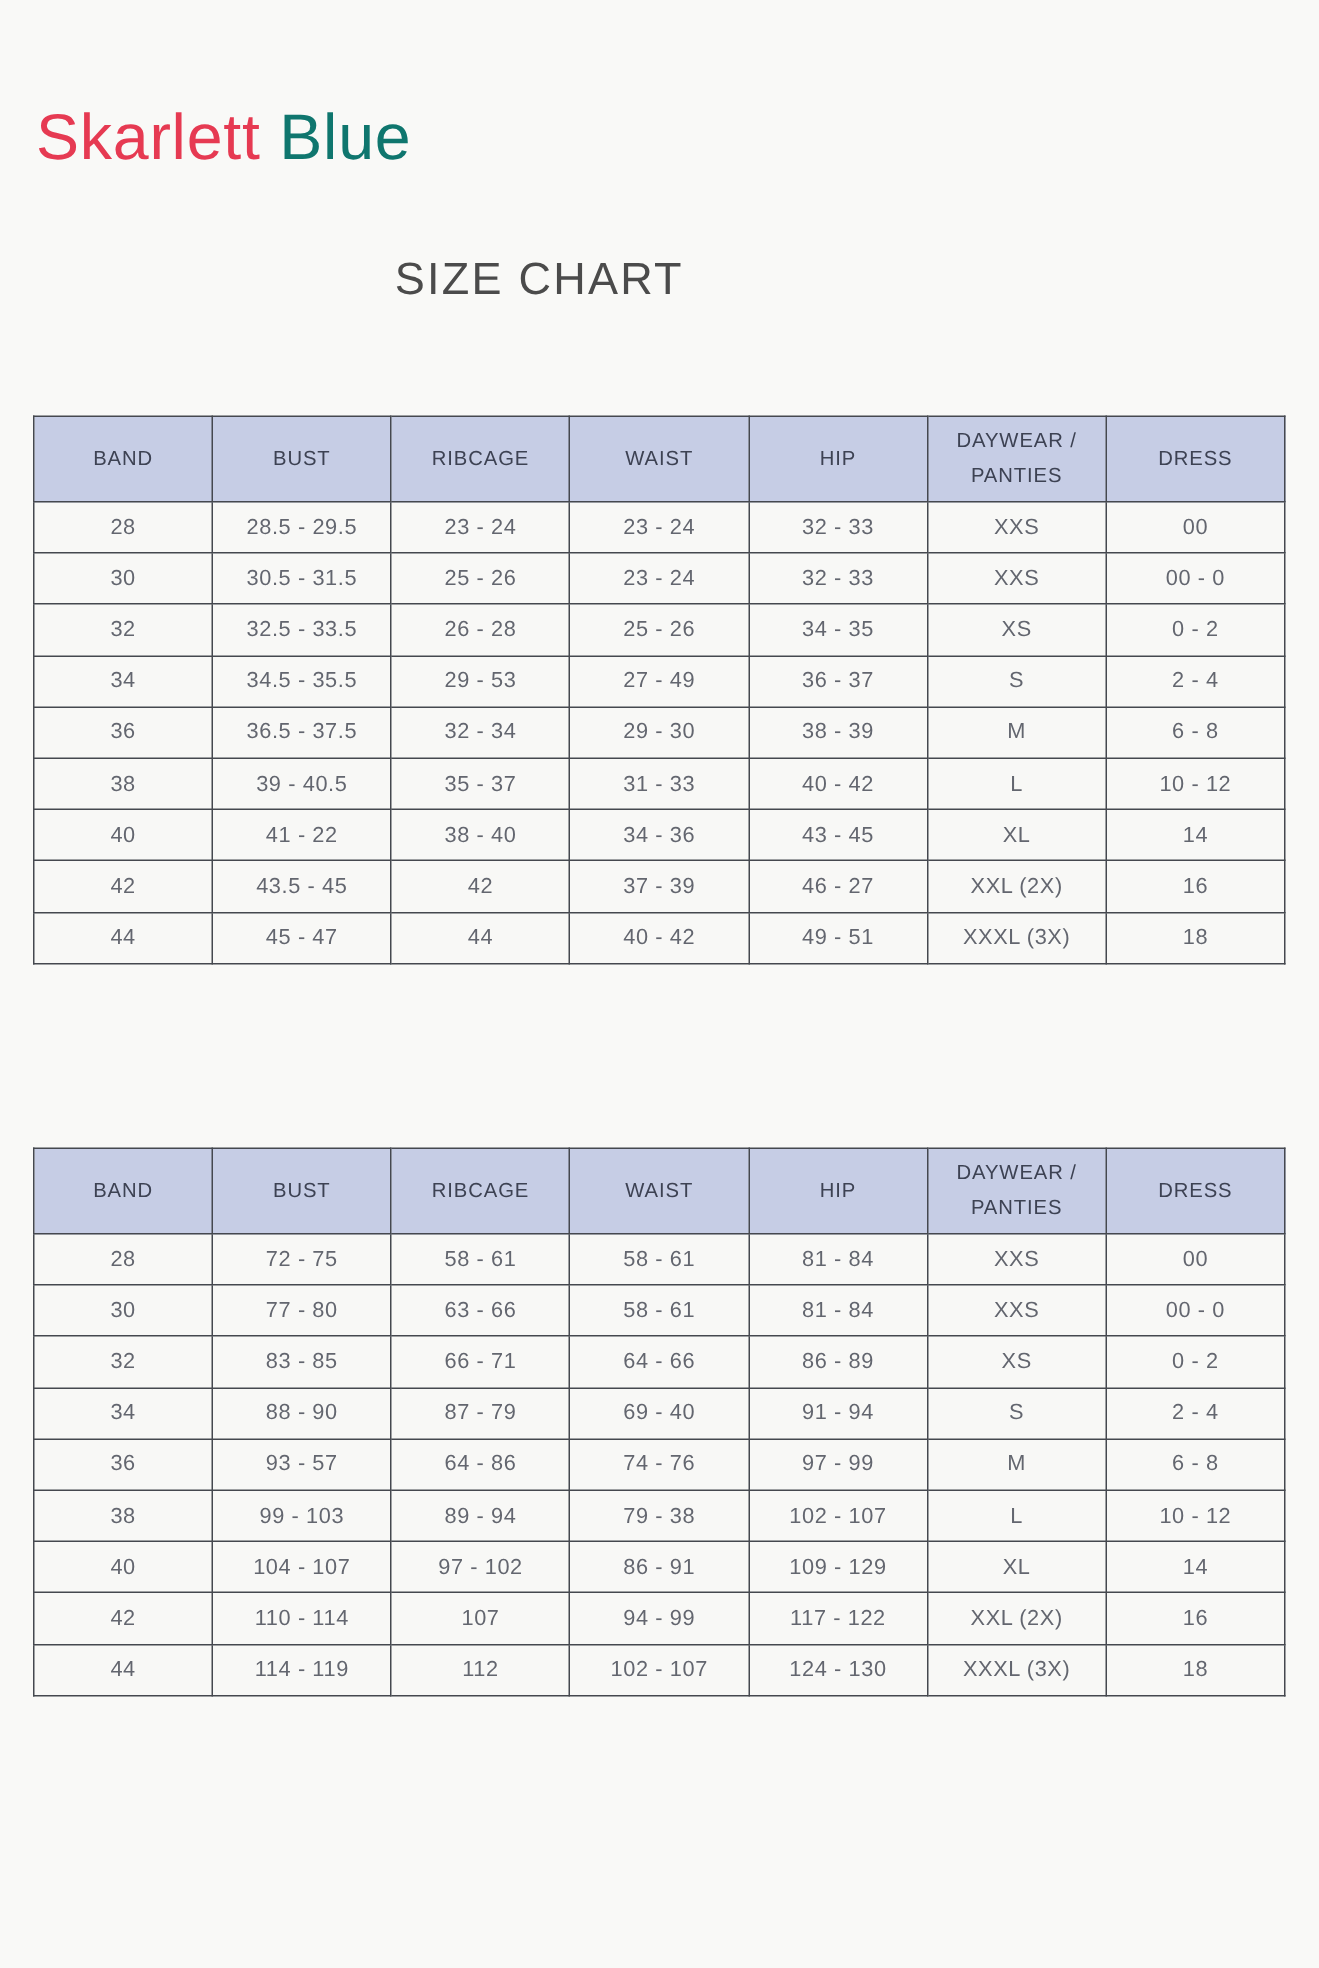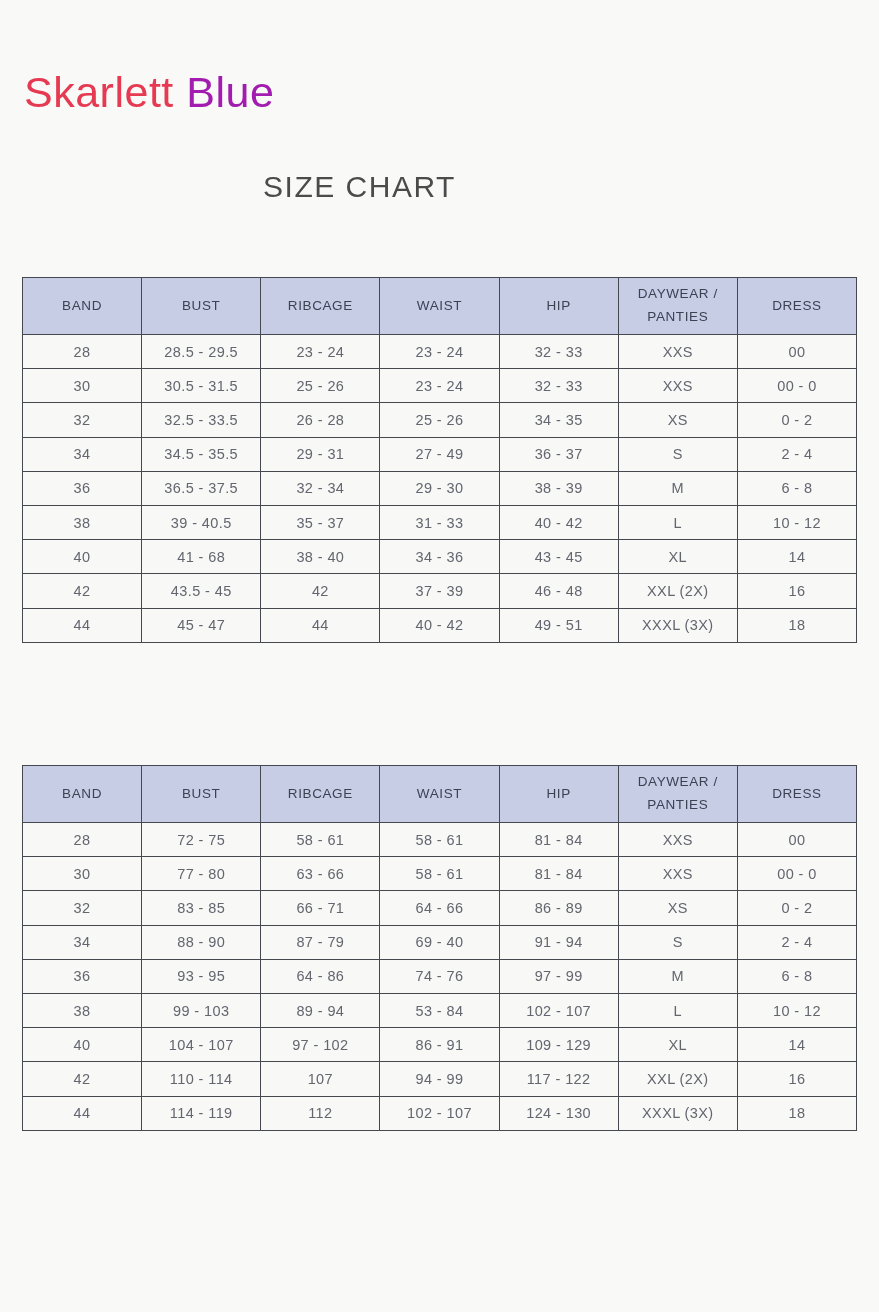--- a/index.html
+++ b/index.html
@@ -16,21 +16,21 @@
   }
   .logo {
     position: absolute;
     top: 68px; left: 24px;
     font-size: 43px;
     font-weight: 400;
     letter-spacing: 0.5px;
     white-space: nowrap;
   }
   .logo .brand-red { color: #e63a52; text-align: right; }
-  .logo .brand-dark { color: #a21caf; }
+  .logo .brand-dark { color: #0f766e; }
   .page-title {
     position: absolute;
     top: 170px; left: 0;
     width: 719px;
     text-align: center;
     font-size: 30px;
     font-weight: 400;
     letter-spacing: 1.5px;
     color: #4b4b4b;
   }
@@ -117,21 +117,21 @@
           <td>32.5 - 33.5</td>
           <td>26 - 28</td>
           <td>25 - 26</td>
           <td>34 - 35</td>
           <td>XS</td>
           <td>0 - 2</td>
         </tr>
         <tr>
           <td>34</td>
           <td>34.5 - 35.5</td>
-          <td>29 - 31</td>
+          <td>29 - 53</td>
           <td>27 - 49</td>
           <td>36 - 37</td>
           <td>S</td>
           <td>2 - 4</td>
         </tr>
         <tr>
           <td>36</td>
           <td>36.5 - 37.5</td>
           <td>32 - 34</td>
           <td>29 - 30</td>
@@ -143,33 +143,33 @@
           <td>38</td>
           <td>39 - 40.5</td>
           <td>35 - 37</td>
           <td>31 - 33</td>
           <td>40 - 42</td>
           <td>L</td>
           <td>10 - 12</td>
         </tr>
         <tr>
           <td>40</td>
-          <td>41 - 68</td>
+          <td>41 - 22</td>
           <td>38 - 40</td>
           <td>34 - 36</td>
           <td>43 - 45</td>
           <td>XL</td>
           <td>14</td>
         </tr>
         <tr>
           <td>42</td>
           <td>43.5 - 45</td>
           <td>42</td>
           <td>37 - 39</td>
-          <td>46 - 48</td>
+          <td>46 - 27</td>
           <td>XXL (2X)</td>
           <td>16</td>
         </tr>
         <tr>
           <td>44</td>
           <td>45 - 47</td>
           <td>44</td>
           <td>40 - 42</td>
           <td>49 - 51</td>
           <td>XXXL (3X)</td>
@@ -223,32 +223,32 @@
           <td>34</td>
           <td>88 - 90</td>
           <td>87 - 79</td>
           <td>69 - 40</td>
           <td>91 - 94</td>
           <td>S</td>
           <td>2 - 4</td>
         </tr>
         <tr>
           <td>36</td>
-          <td>93 - 95</td>
+          <td>93 - 57</td>
           <td>64 - 86</td>
           <td>74 - 76</td>
           <td>97 - 99</td>
           <td>M</td>
           <td>6 - 8</td>
         </tr>
         <tr>
           <td>38</td>
           <td>99 - 103</td>
           <td>89 - 94</td>
-          <td>53 - 84</td>
+          <td>79 - 38</td>
           <td>102 - 107</td>
           <td>L</td>
           <td>10 - 12</td>
         </tr>
         <tr>
           <td>40</td>
           <td>104 - 107</td>
           <td>97 - 102</td>
           <td>86 - 91</td>
           <td>109 - 129</td>

